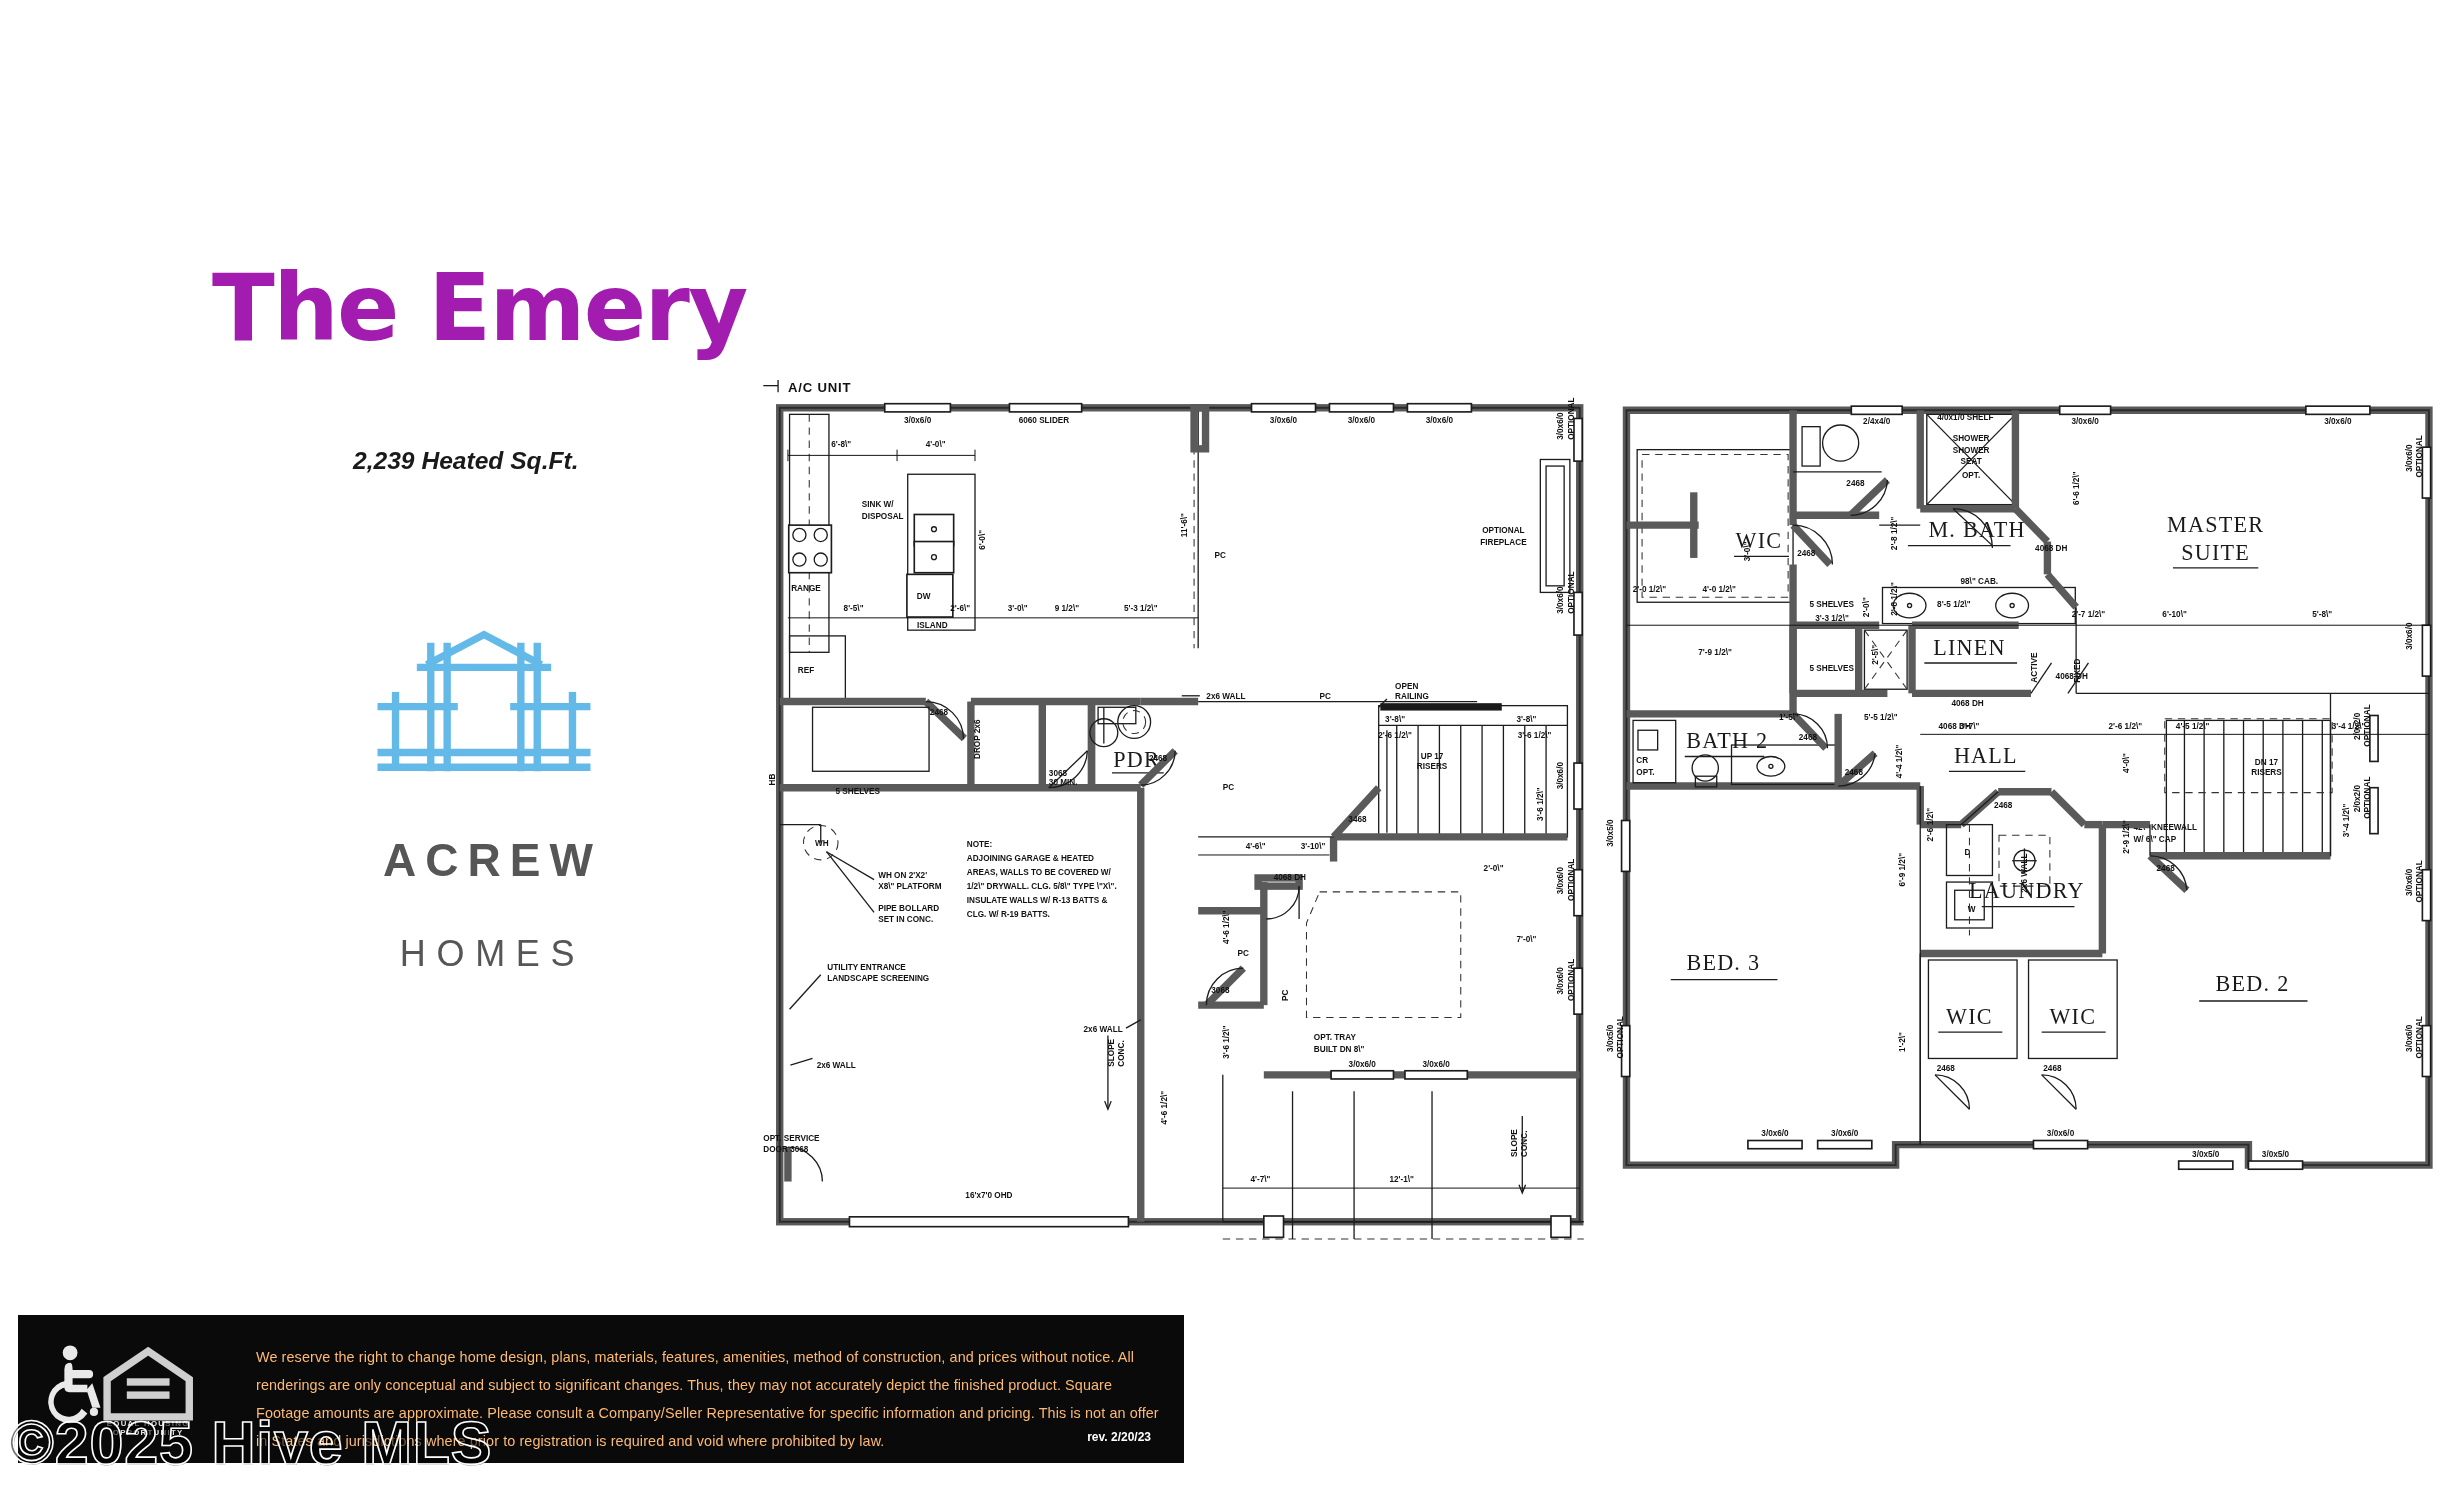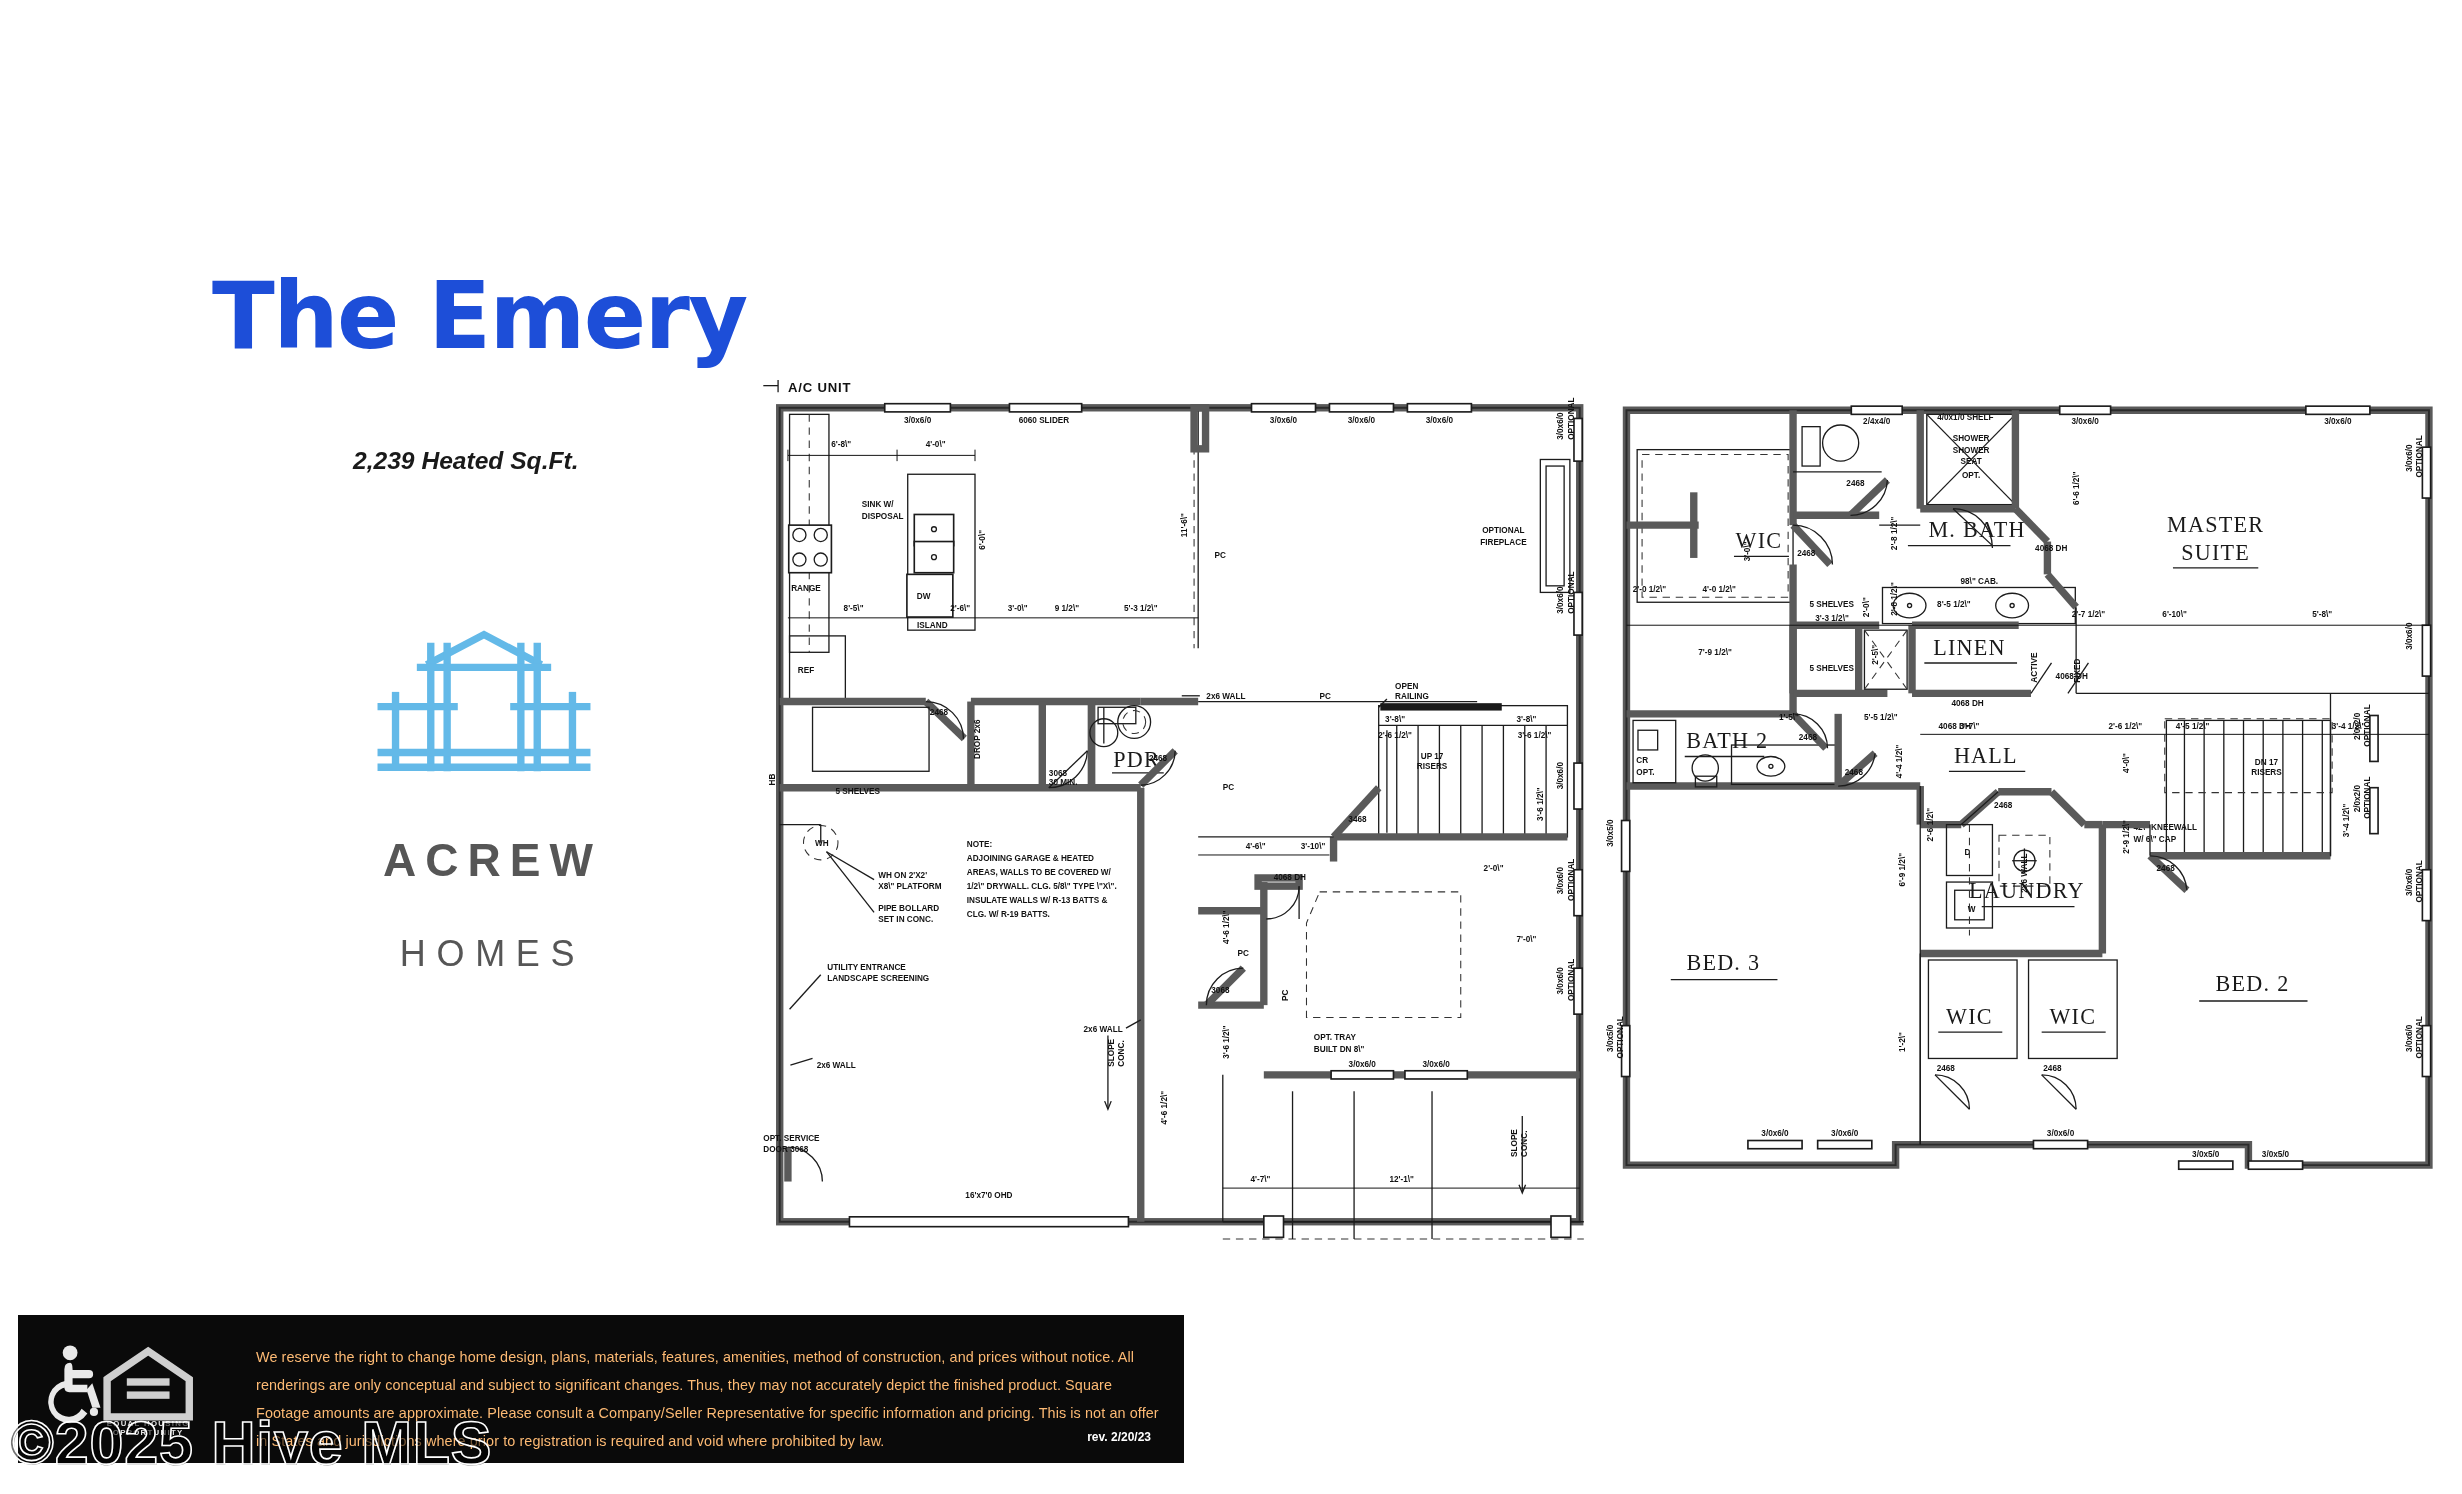--- a/index.html
+++ b/index.html
@@ -8,24 +8,24 @@
     width:2462px; height:1495px;
     background:#ffffff;
     font-family:"Liberation Sans", sans-serif;
     position:relative;
     overflow:hidden;
   }
   
   #brand-col { position:absolute; left:0; top:0; width:772px; height:1280px; }
 
   #plan-title {
-    position:absolute; left:212px; top:271px;
+    position:absolute; left:212px; top:263px;
     font-family:"DejaVu Sans", sans-serif;
     font-size:92px; font-weight:700; letter-spacing:-1.6px;
-    color:#1d4ed8; white-space:nowrap; line-height:1;
+    color:#a21caf; white-space:nowrap; line-height:1;
   }
   #plan-subtitle {
     position:absolute; left:353px; top:447px;
     font-family:"Liberation Sans", sans-serif;
     font-size:24.6px; font-style:italic; font-weight:600;
     color:#1a1a1a; white-space:nowrap;
   }
 
   
   #logo-mark { position:absolute; left:328px; top:628px; width:312px; height:172px; }

